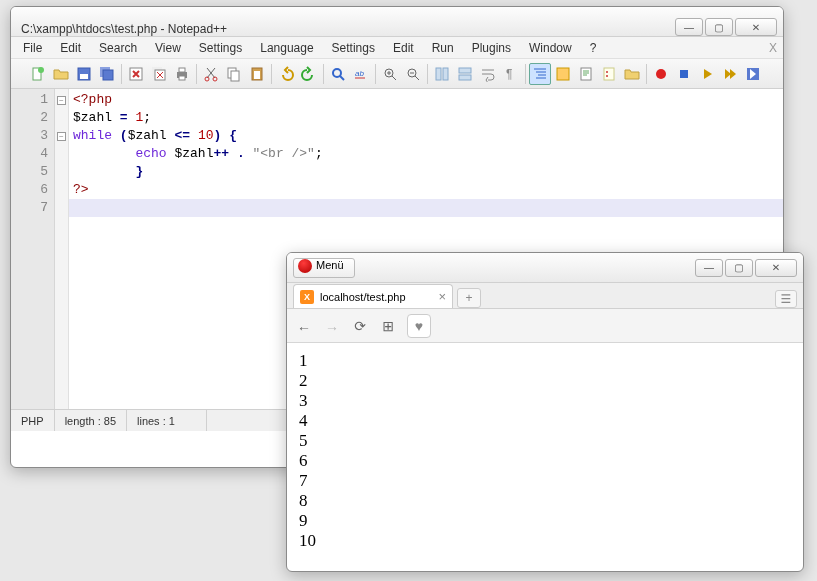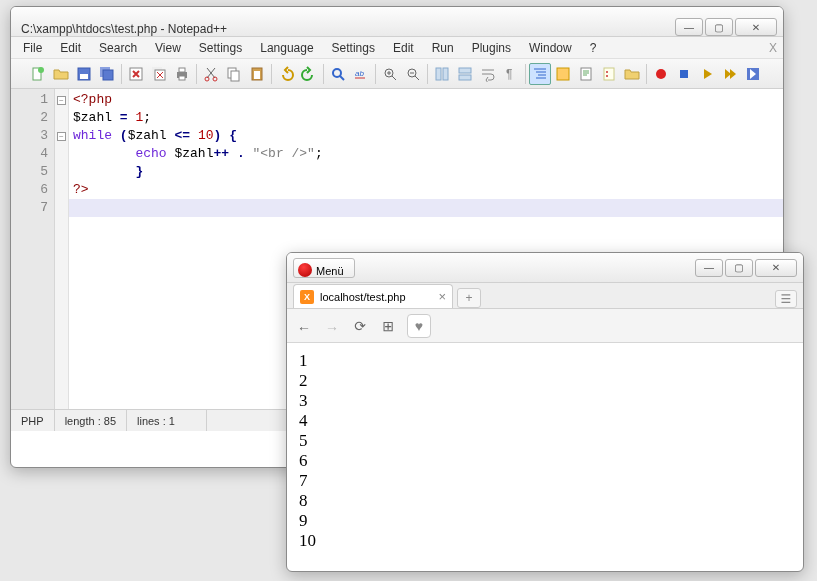--- a/index.html
+++ b/index.html
@@ -41,21 +41,21 @@
 .k-num { color: #b00000; }
 .k-kw { color: #6d28d9; font-weight: normal; }
 .k-str { color: #808080; }
 
 .statusbar { height: 22px; background: #f0f0f0; border-top: 1px solid #d0d0d0; display: flex; align-items: center; font-size: 11px; color: #333; }
 .stat-seg { padding: 0 10px; border-right: 1px solid #d0d0d0; height: 100%; display: flex; align-items: center; }
 
 
 .browser { }
 .br-title { height: 30px; background: linear-gradient(#fdfdfd,#eaeaea); display: flex; align-items: center; padding: 0 6px 0 6px; border-bottom: 1px solid #d0d0d0; }
-.br-menu-btn { height: 20px; padding: 0 10px 0 4px; border: 1px solid #bbb; border-radius: 3px; background: linear-gradient(#fff,#eee); display: flex; align-items: flex-end; gap: 4px; cursor: pointer; font-size: 11px; }
+.br-menu-btn { height: 20px; padding: 0 10px 0 4px; border: 1px solid #bbb; border-radius: 3px; background: linear-gradient(#fff,#eee); display: flex; align-items: flex-start; gap: 4px; cursor: pointer; font-size: 11px; }
 .opera-ico { width: 14px; height: 14px; border-radius: 50%; background: radial-gradient(circle at 40% 30%, #ff3b3b, #b00000); display: inline-block; }
 
 .br-tabbar { height: 26px; background: #eee; display: flex; align-items: flex-end; padding: 0 6px; border-bottom: 1px solid #d0d0d0; }
 .br-tab { height: 24px; padding: 0 6px; display: flex; align-items: center; gap: 6px; border: 1px solid #ccc; border-bottom: none; background: #fff; border-radius: 4px 4px 0 0; font-size: 11px; min-width: 160px; }
 .br-tab .fav { width: 14px; height: 14px; background: #ff8c1a; border-radius: 2px; display: inline-flex; align-items: center; justify-content: center; color: #fff; font-size: 9px; font-weight: bold; }
 .br-tab .x { margin-left: auto; color: #888; cursor: pointer; font-size: 13px; }
 .br-newtab { width: 24px; height: 20px; border: 1px solid #ccc; background: #f6f6f6; margin-left: 4px; border-radius: 3px; display: flex; align-items: center; justify-content: center; cursor: pointer; color: #888; }
 .br-panel { margin-left: auto; width: 22px; height: 18px; border: 1px solid #ccc; border-radius: 3px; background: #f6f6f6; cursor: pointer; display:flex; align-items:center; justify-content:center; color:#888; }
 
 .br-nav { height: 34px; background: #f4f4f4; display: flex; align-items: center; padding: 0 8px; gap: 10px; border-bottom: 1px solid #d6d6d6; }

